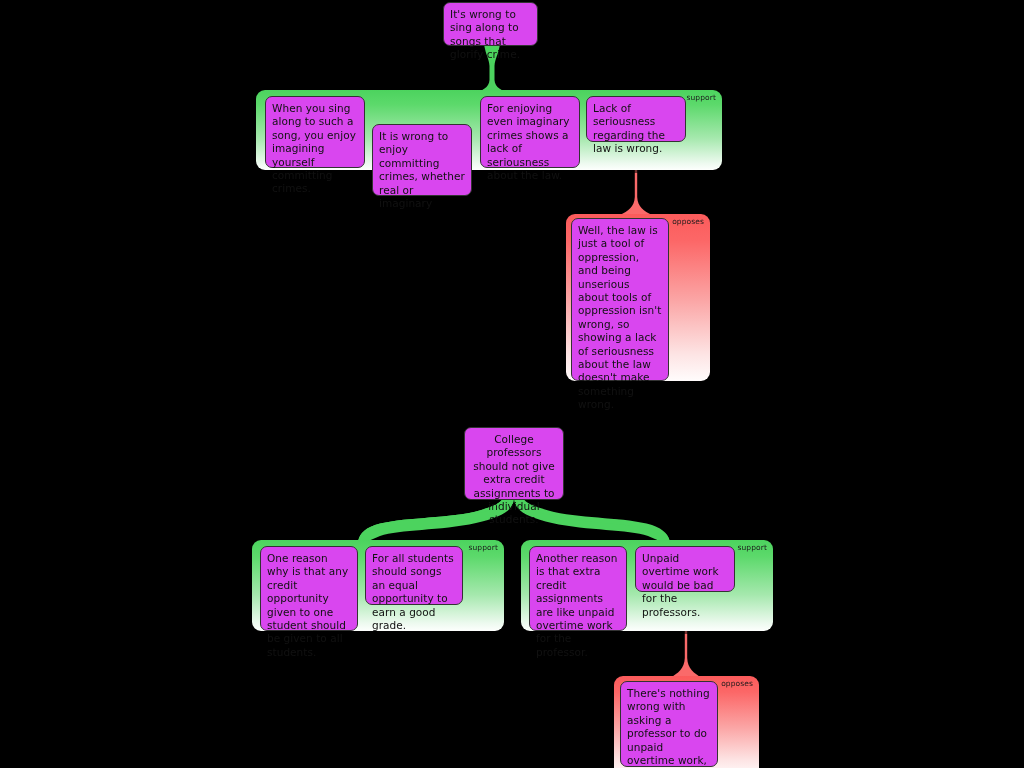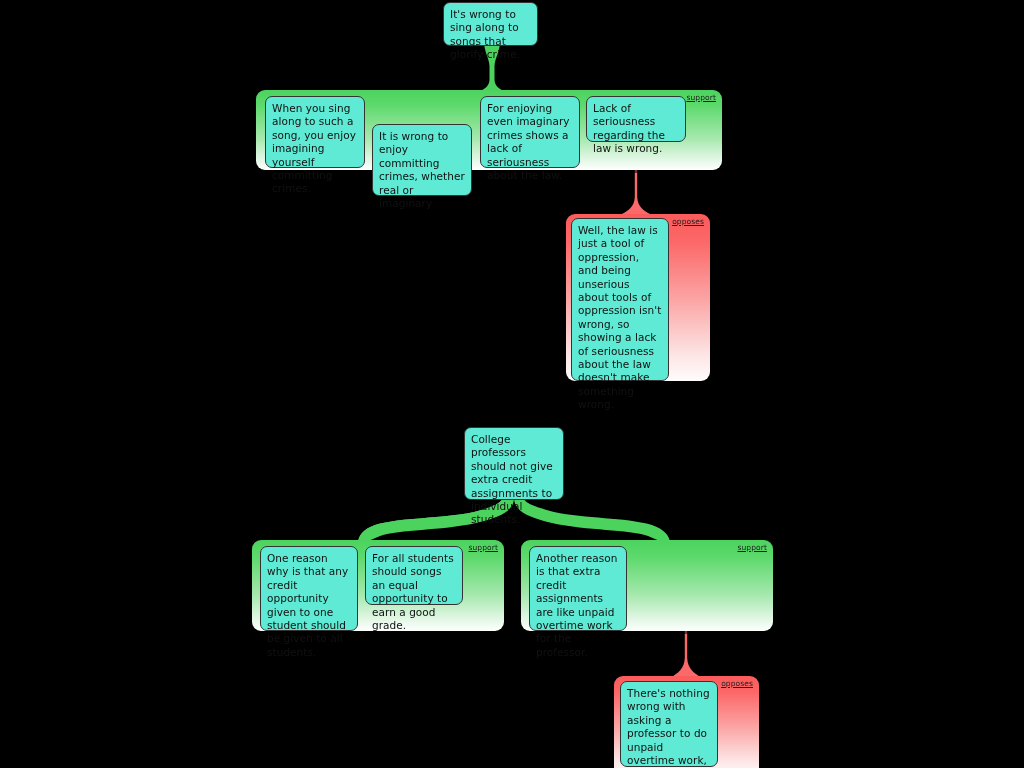--- a/index.html
+++ b/index.html
@@ -18,21 +18,21 @@
   .canvas {
     position: absolute;
     left: 0; top: 0;
     width: 1024px;
     height: 768px;
   }
 
   
   .node {
     position: absolute;
-    background: #5eead4;
+    background: #d946ef;
     border: 1px solid #333333;
     border-radius: 7px;
     box-sizing: border-box;
     padding: 5px 6px 4px 6px;
     font-size: 10.5px;
     line-height: 13.4px;
     color: #111111;
     letter-spacing: 0.05px;
     z-index: 6;
   }
@@ -55,21 +55,20 @@
 
   .panel-label {
     position: absolute;
     top: 3px;
     right: 6px;
     font-size: 7.5px;
     line-height: 9px;
     color: #1a1a1a;
     letter-spacing: 0.1px;
     z-index: 7;
-    text-decoration: underline;
   }
 
   
   .connector {
     position: absolute;
     z-index: 2;
   }
   .connector svg { display: block; }
 </style>
 </head>
@@ -99,21 +98,21 @@
       <path d="M4,0 L32,0 C23,3 19.5,5 19.2,13 L19.2,54 C19.6,64 26,68 34,72 L2,72 C10,68 16.4,64 16.8,54 L16.8,13 C16.5,5 13,3 4,0 Z" fill="#fa6a6a"></path>
     </svg>
   </div>
 
   <div class="panel oppose" style="left:566px; top:214px; width:144px; height:167px;">
     <span class="panel-label">opposes</span>
   </div>
 
   <div class="node" style="left:571px; top:218px; width:98px; height:163px;">Well, the law is just a tool of oppression, and being unserious about tools of oppression isn't wrong, so showing a lack of seriousness about the law doesn't make something wrong.</div>
 
-  <div class="node" style="left:464px; top:427px; width:100px; height:73px;">College professors should not give extra credit assignments to individual students.</div>
+  <div class="node" style="left:464px; top:427px; width:100px; height:73px;text-align:center;">College professors should not give extra credit assignments to individual students.</div>
 
   <div class="connector" style="left:358px; top:498px; width:160px; height:46px;">
     <svg width="160" height="46" viewBox="0 0 160 46">
       <path d="M152,0 C148,10 140,16 120,22 C86,30 48,28 22,34 C12,37 8,41 7,46 L0,46 C0,38 5,31 17,27 C44,19 84,21 116,14 C134,9 142,6 145,0 Z" fill="#4cd35e"></path>
       <path d="M145,0 C142,8 132,13 112,18 C78,26 40,25 18,31 C8,34 4,39 4,46 L0,46 C0,38 5,31 17,27 C44,19 84,21 116,14 C134,9 142,6 145,0 Z" fill="#4cd35e"></path>
       <path d="M152,0 C150,14 138,20 112,27 C76,35 36,33 16,40 C8,43 5,45 4,46 L158,46 L158,40 C140,40 60,40 38,40 C30,40 24,42 22,46 L10,46 C14,38 26,33 52,28 C92,20 138,22 152,6 Z" fill="none"></path>
       <path d="M156,0 C156,12 144,19 118,25 C82,33 42,31 22,38 C12,42 8,44 7,46 L0,46 C0,37 8,31 22,27 C52,19 96,21 126,14 C144,9 150,6 151,0 Z" fill="#4cd35e"></path>
     </svg>
   </div>
 
@@ -129,20 +128,21 @@
   </div>
 
   <div class="node" style="left:260px; top:546px; width:98px; height:85px;">One reason why is that any credit opportunity given to one student should be given to all students.</div>
   <div class="node" style="left:365px; top:546px; width:98px; height:59px;">For all students should songs an equal opportunity to earn a good grade.</div>
 
   <div class="panel support" style="left:521px; top:540px; width:252px; height:91px;">
     <span class="panel-label">support</span>
   </div>
 
   <div class="node" style="left:529px; top:546px; width:98px; height:85px;">Another reason is that extra credit assignments are like unpaid overtime work for the professor.</div>
+  <div class="node" style="left:635px; top:546px; width:100px; height:46px;">Unpaid overtime work would be bad for the professors.</div>
 
   <div class="connector" style="left:668px; top:594px; width:36px; height:84px;">
     <svg width="36" height="84" viewBox="0 0 36 84">
       <path d="M4,0 L32,0 C23,3 19.5,5 19.2,14 L19.2,64 C19.6,75 26,79 34,84 L2,84 C10,79 16.4,75 16.8,64 L16.8,14 C16.5,5 13,3 4,0 Z" fill="#fa6a6a"></path>
     </svg>
   </div>
 
   <div class="panel oppose" style="left:614px; top:676px; width:145px; height:100px;">
     <span class="panel-label">opposes</span>
   </div>

